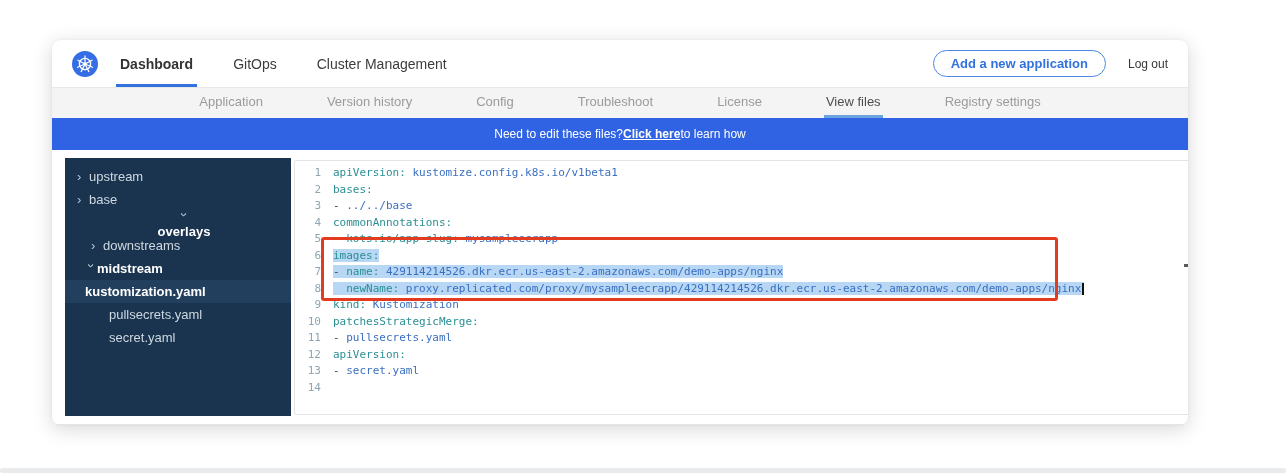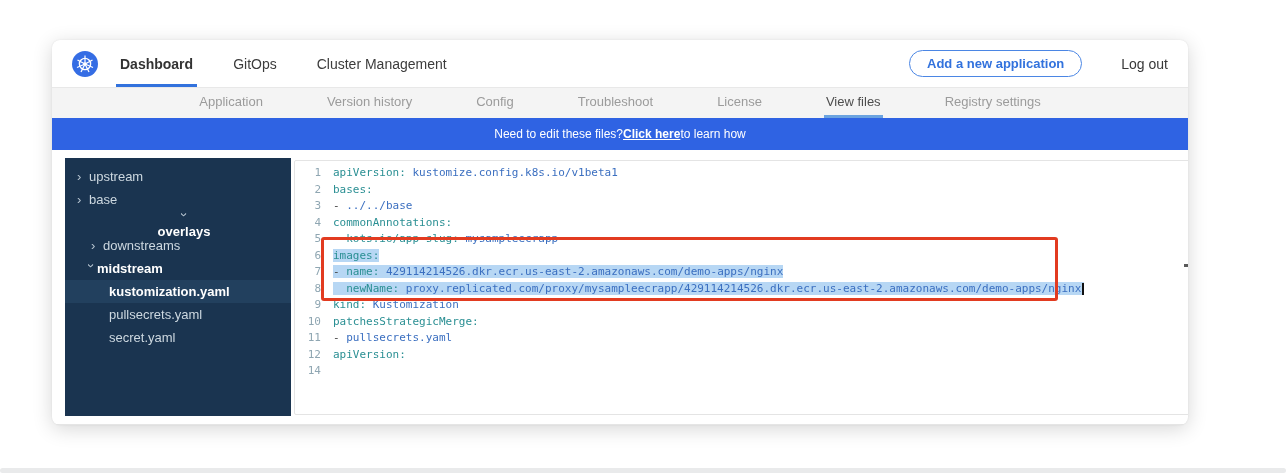--- a/index.html
+++ b/index.html
@@ -21,21 +21,21 @@
   .topnav-tabs{display:flex;align-items:stretch;}
   .top-tab{display:flex;align-items:center;padding:0 4px;margin-right:32px;font-size:14px;
     color:#3c3c3c;font-weight:500;cursor:pointer;position:relative;}
   .top-tab.active{font-weight:700;color:#333;}
   .top-tab.active::after{content:"";position:absolute;left:0;right:0;bottom:0;height:3px;
     background:var(--accent-blue);}
   .topnav-right{margin-left:auto;display:flex;align-items:center;gap:22px;}
   .add-btn{border:1.5px solid #4b86e4;color:var(--accent-blue);background:#fff;border-radius:15px;
     height:27px;padding:0 17px;font-size:13px;font-weight:700;cursor:pointer;
     font-family:"Liberation Sans","DejaVu Sans",sans-serif;}
-  .logout{font-size:14px;color:#383838;cursor:pointer;margin-left:17px;}
+  .logout{font-size:12px;color:#383838;cursor:pointer;}
 
   
   .subnav{height:30px;background:#f4f4f4;display:flex;justify-content:center;align-items:stretch;gap:60px;}
   .sub-tab{display:flex;align-items:center;font-size:13px;color:#9b9b9b;cursor:pointer;
     border-bottom:3px solid transparent;padding:0 2px;}
   .sub-tab.active{color:#4d4d4d;font-weight:500;border-bottom-color:var(--subnav-underline);}
 
   
   .banner{height:32px;background:var(--banner-blue);color:#fff;display:flex;align-items:center;
     justify-content:center;font-size:12px;}
@@ -155,21 +155,21 @@
     <span>overlays</span>
   </div>
           <div class="tree-row" style="padding-left: 26px;">
     <span class="chev">›</span>
     <span>downstreams</span>
   </div>
           <div class="tree-row bold" style="padding-left: 20px;">
     <span class="chev expanded">›</span>
     <span>midstream</span>
   </div>
-          <div class="tree-row bold selected" style="padding-left: 44px;">
+          <div class="tree-row bold selected" style="padding-left: 20px;">
 
     <span>kustomization.yaml</span>
   </div>
           <div class="tree-row" style="padding-left: 44px;">
 
     <span>pullsecrets.yaml</span>
   </div>
           <div class="tree-row" style="padding-left: 44px;">
 
     <span>secret.yaml</span>
@@ -218,20 +218,24 @@
     <span class="ln">10</span>
     <span class="lc"><span><span class="seg key">patchesStrategicMerge:</span></span></span>
   </div>
             <div class="code-line">
     <span class="ln">11</span>
     <span class="lc"><span><span class="seg plain">- </span><span class="seg value">pullsecrets.yaml</span></span></span>
   </div>
             <div class="code-line">
     <span class="ln">12</span>
     <span class="lc"><span><span class="seg key">apiVersion:</span></span></span>
+  </div>
+            <div class="code-line">
+    <span class="ln">13</span>
+    <span class="lc"><span><span class="seg plain">- </span><span class="seg value">secret.yaml</span></span></span>
   </div>
             <div class="code-line">
     <span class="ln">14</span>
     <span class="lc"><span></span></span>
   </div>
           </div>
         <div class="red-box"></div>
         <div class="ruler"></div>
         <div class="ruler-dash"></div>
       </div>

